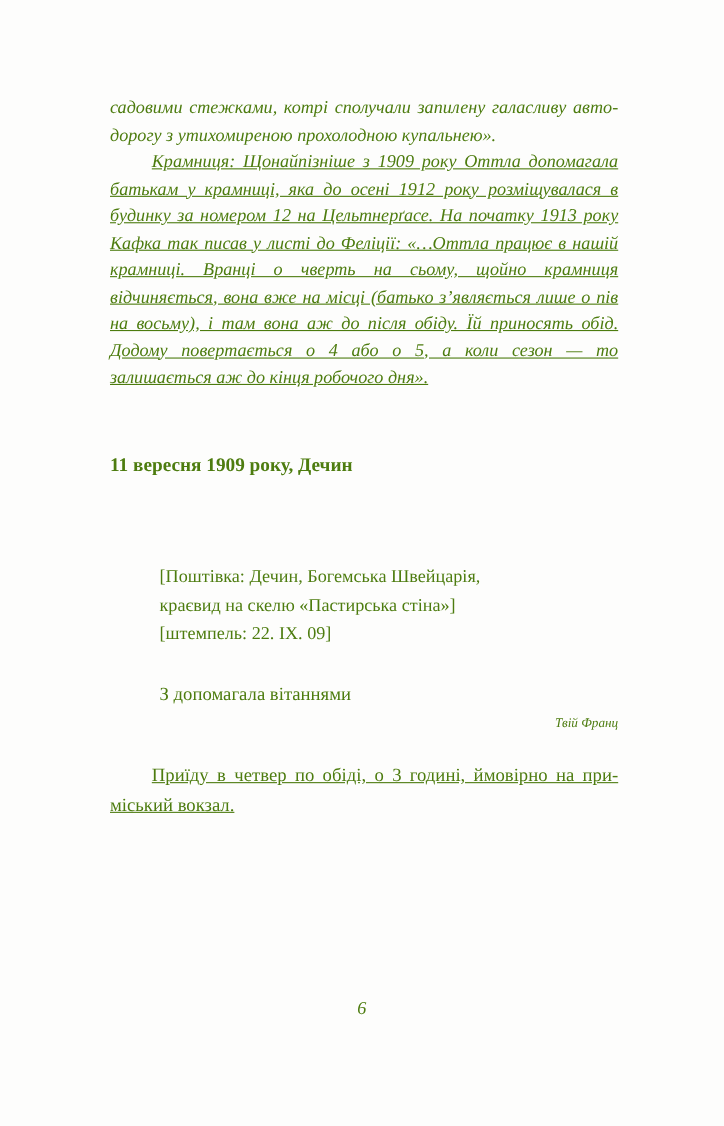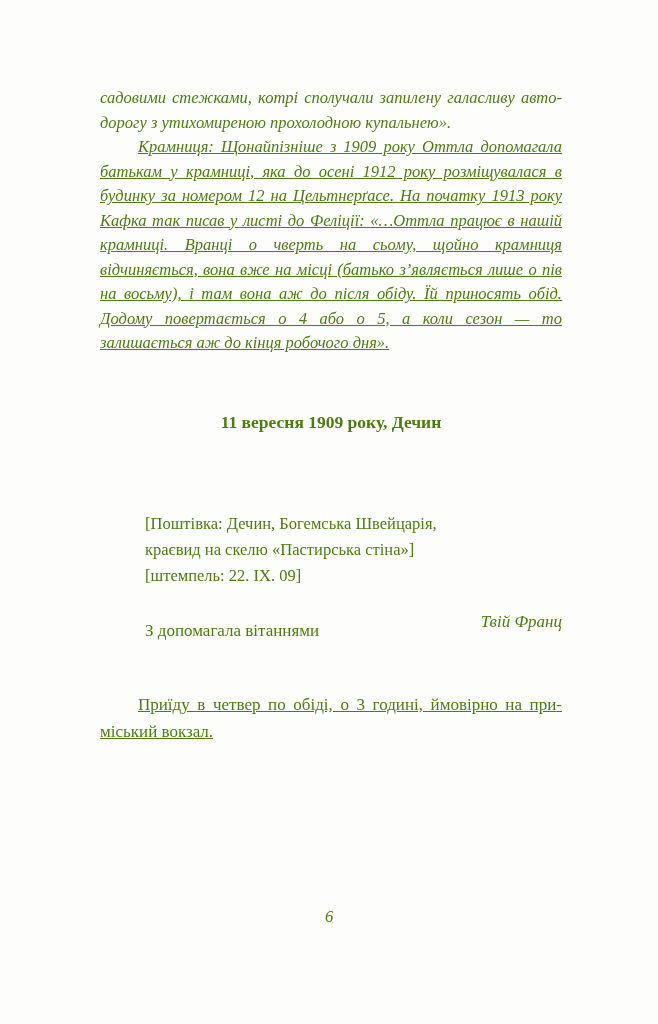--- a/index.html
+++ b/index.html
@@ -33,21 +33,21 @@
   }
   .commentary p {
     margin: 0;
     hyphens: manual;
   }
   .commentary p.indent { text-indent: 38px; text-decoration: underline; }
 
   
   .heading {
     top: 412px;
-    text-align: center;
+    text-align: left;
     font-size: 17.5px;
     font-weight: bold;
     margin: 0;
   }
   .subtitle {
     top: 455px;
     text-align: center;
     font-size: 17px;
     font-weight: bold;
     font-style: italic;
@@ -65,24 +65,24 @@
     line-height: 26px;
   }
 
   .greeting {
     position: absolute;
     left: 145px;
     top: 621px;
     font-size: 17px;
   }
   .signature {
-    top: 612px;
+    top: 650px;
     text-align: right;
     font-style: italic;
-    font-size: 17px;
+    font-size: 12px;
   }
   .letter-body {
     top: 691px;
     font-size: 17px;
     line-height: 27px;
     text-align: justify;
     text-indent: 38px;
     margin: 0;
     hyphens: manual;
     text-decoration: underline;

